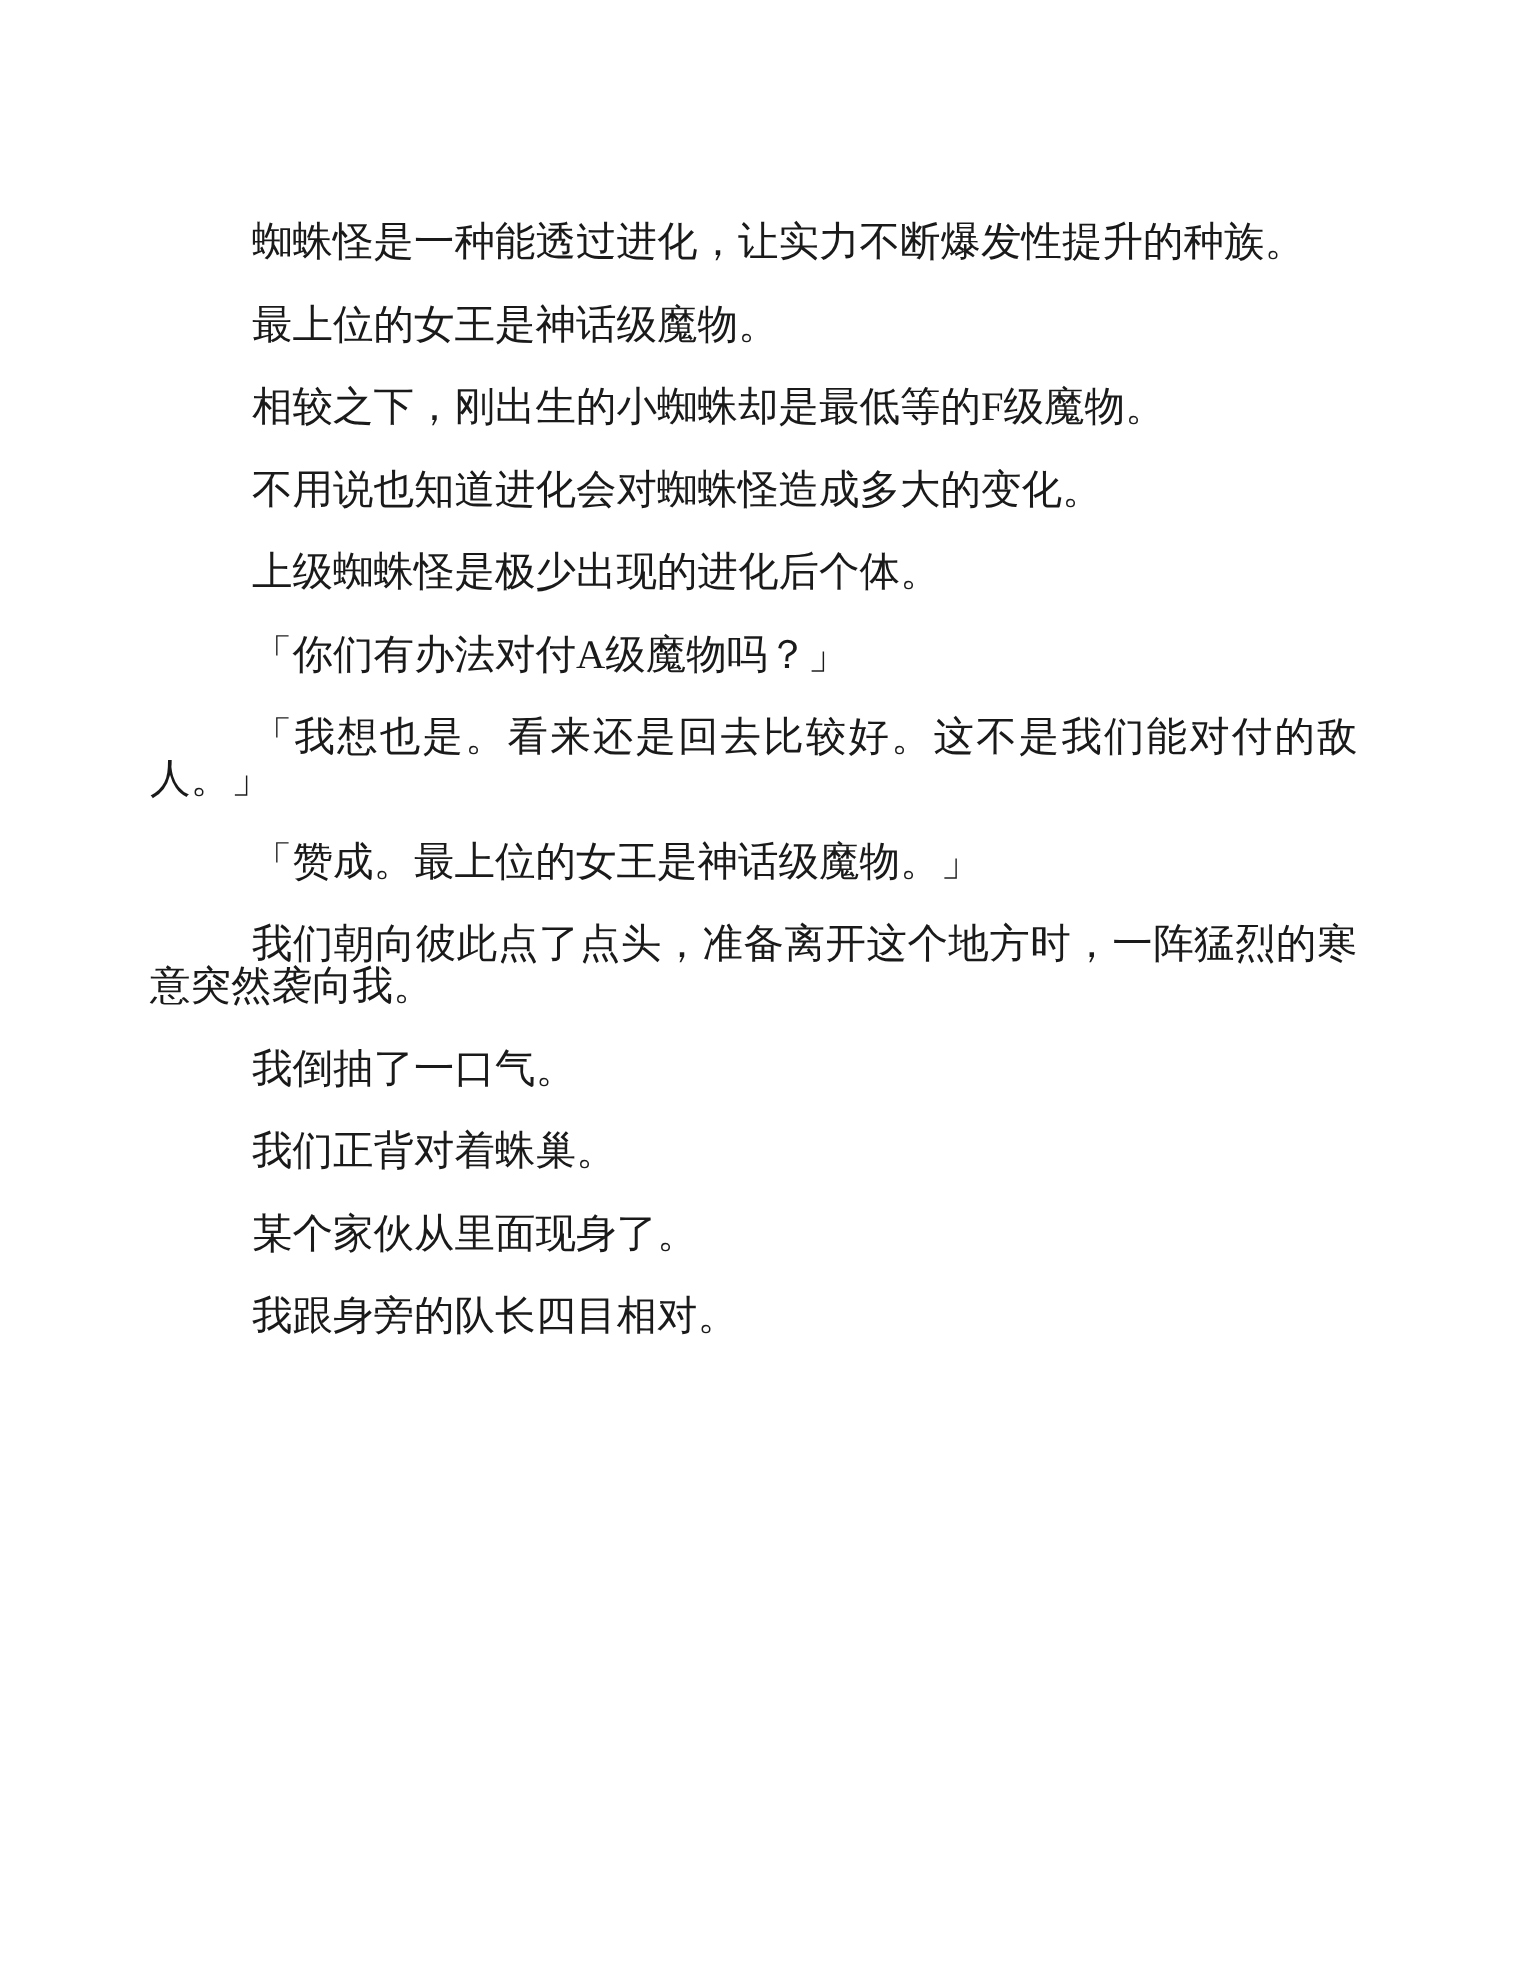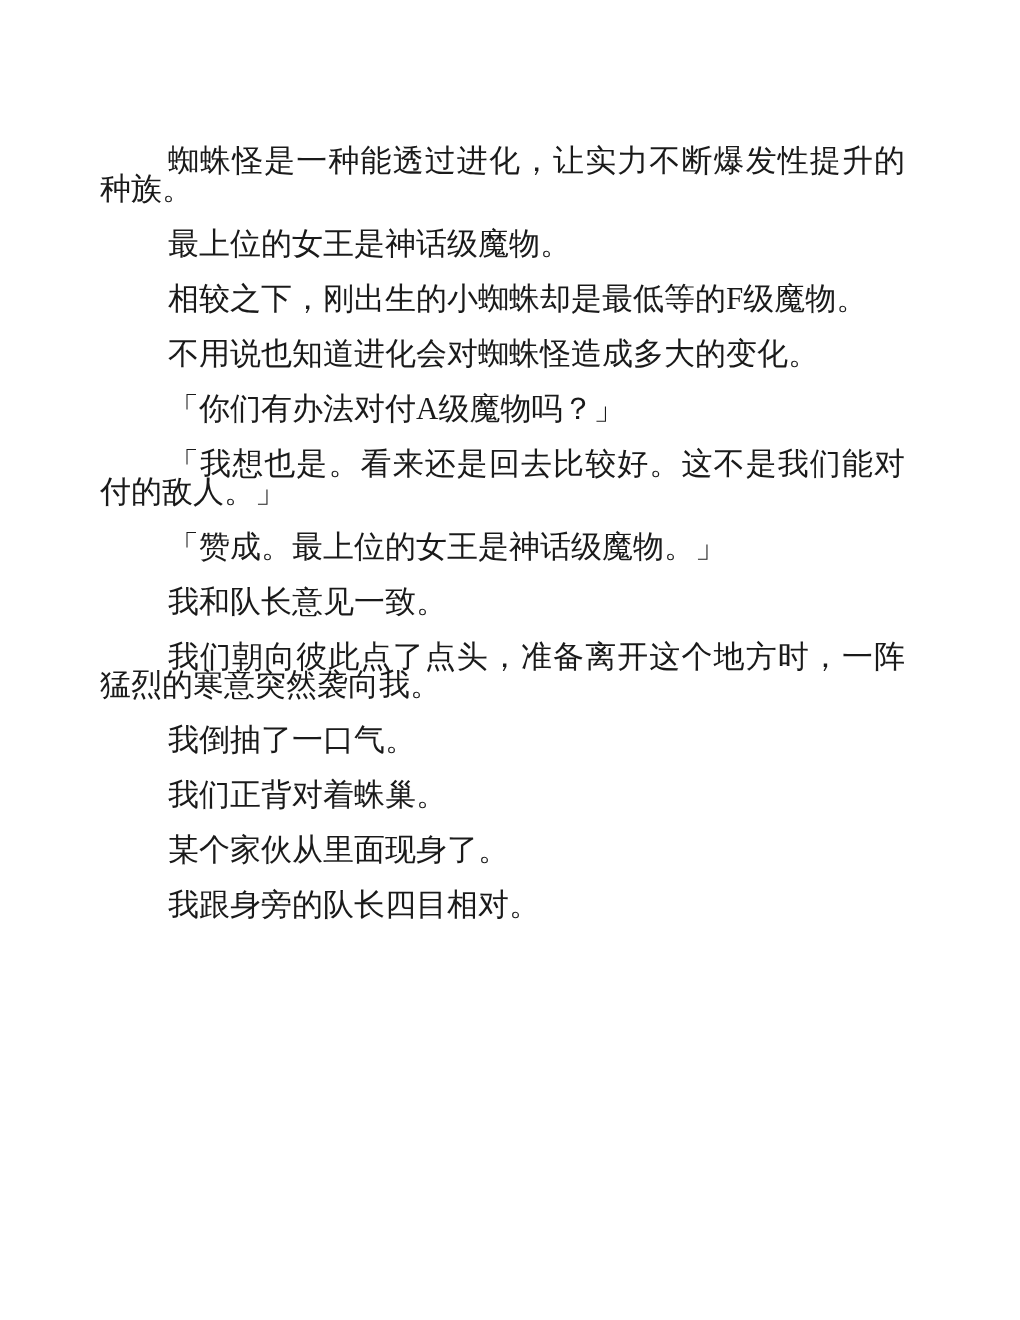--- a/index.html
+++ b/index.html
@@ -16,40 +16,40 @@
   }
   .text-block {
     position: absolute;
     top: 147px;
     left: 100px;
     width: 805px;
     font-family: "Liberation Serif", "DejaVu Serif", serif;
   }
   .text-block p {
     margin: 0 0 27px 0;
-    font-size: 31px;
+    font-size: 27px;
     line-height: 28px;
     color: #1a1a1a;
     text-indent: 68px;
     text-align: justify;
     letter-spacing: 0;
   }
 </style>
 </head>
 <body>
 
 <div class="page">
   <div class="text-block">
     <p>蜘蛛怪是一种能透过进化，让实力不断爆发性提升的种族。</p>
     <p>最上位的女王是神话级魔物。</p>
     <p>相较之下，刚出生的小蜘蛛却是最低等的F级魔物。</p>
     <p>不用说也知道进化会对蜘蛛怪造成多大的变化。</p>
+    <p>上级蜘蛛怪是极少出现的进化后个体。</p>
     <p>「你们有办法对付A级魔物吗？」</p>
     <p>「我想也是。看来还是回去比较好。这不是我们能对付的敌人。」</p>
     <p>「赞成。最上位的女王是神话级魔物。」</p>
-    <p>我和队长意见一致。</p>
     <p>我们朝向彼此点了点头，准备离开这个地方时，一阵猛烈的寒意突然袭向我。</p>
     <p>我倒抽了一口气。</p>
     <p>我们正背对着蛛巢。</p>
     <p>某个家伙从里面现身了。</p>
     <p>我跟身旁的队长四目相对。</p>
   </div>
 </div>
 
 </body></html>

